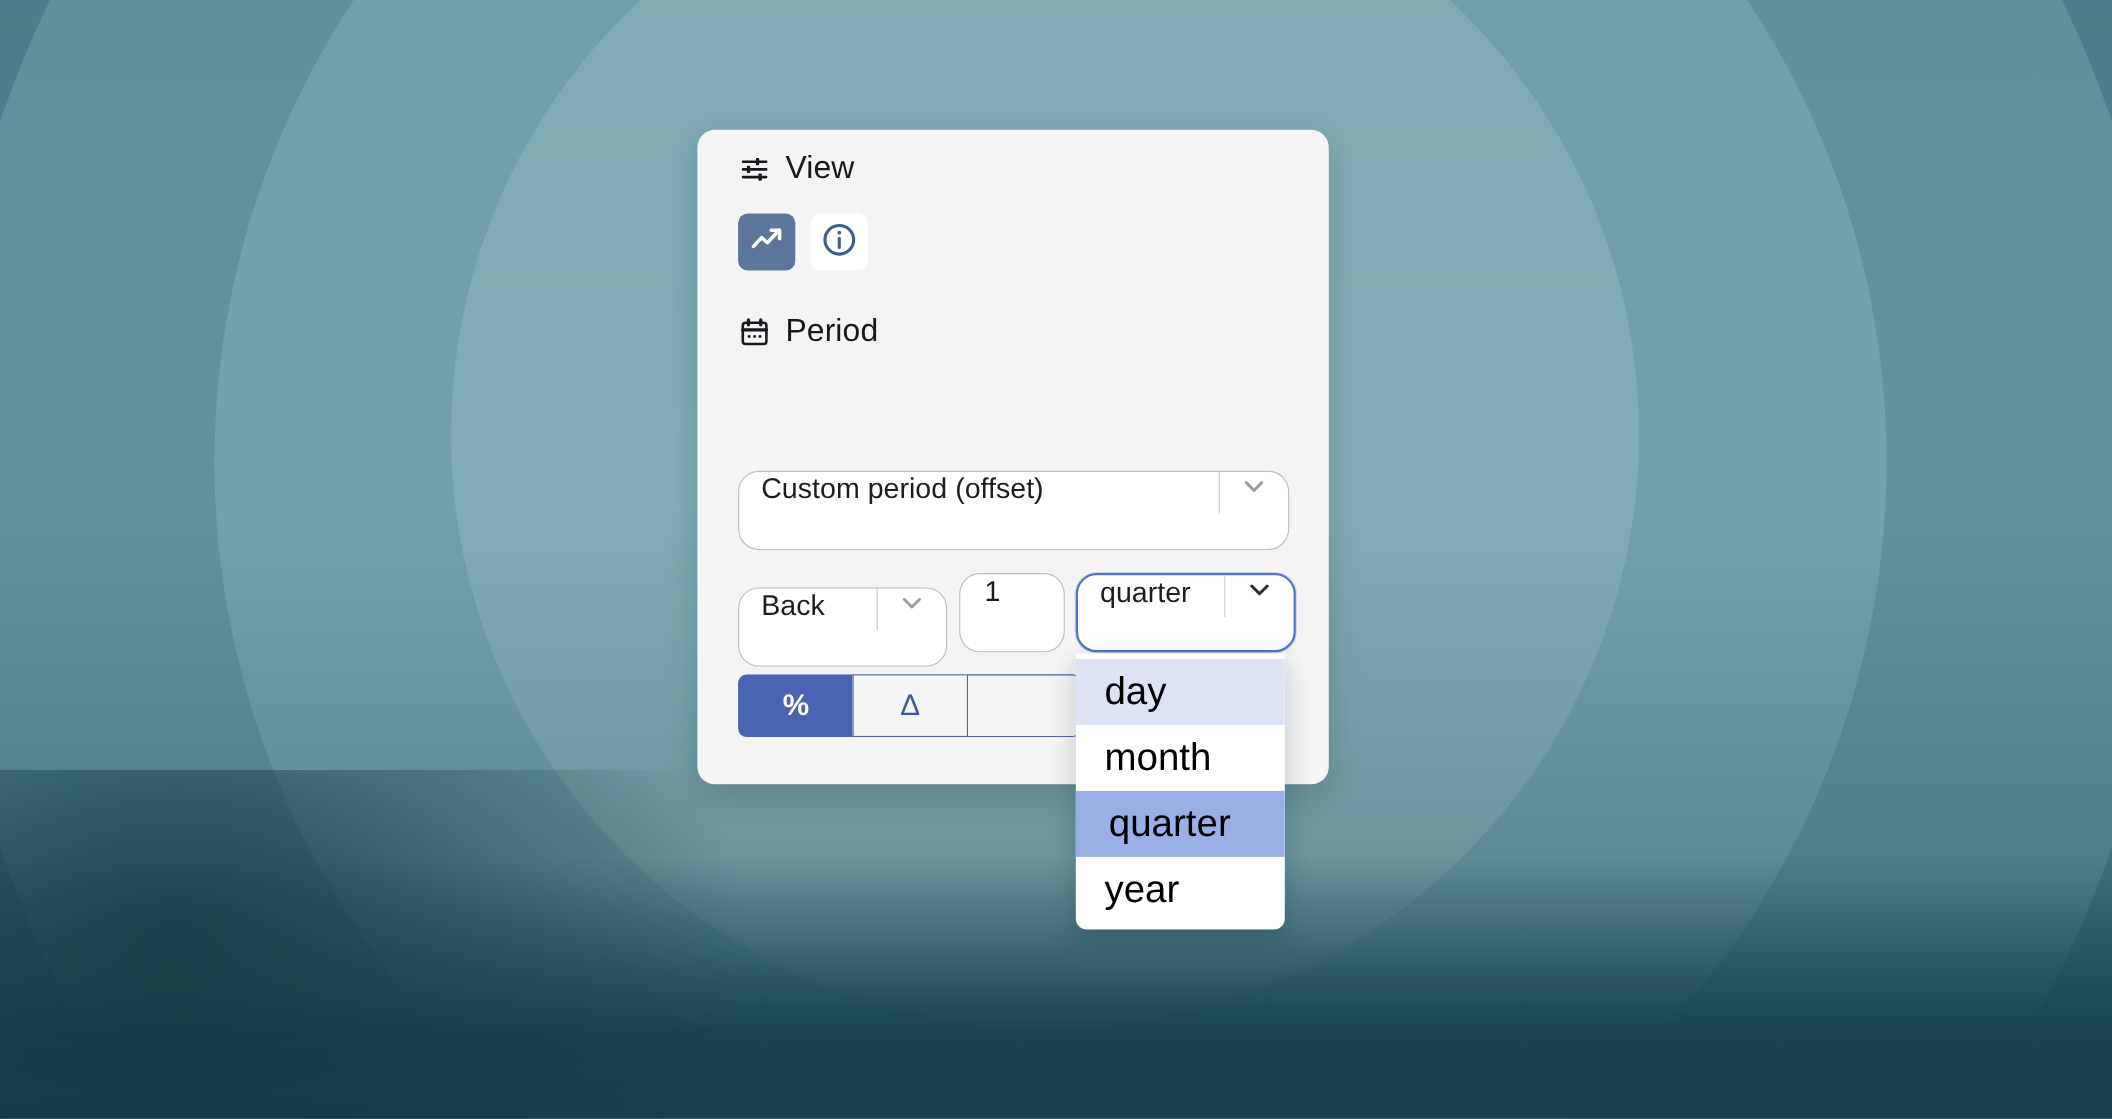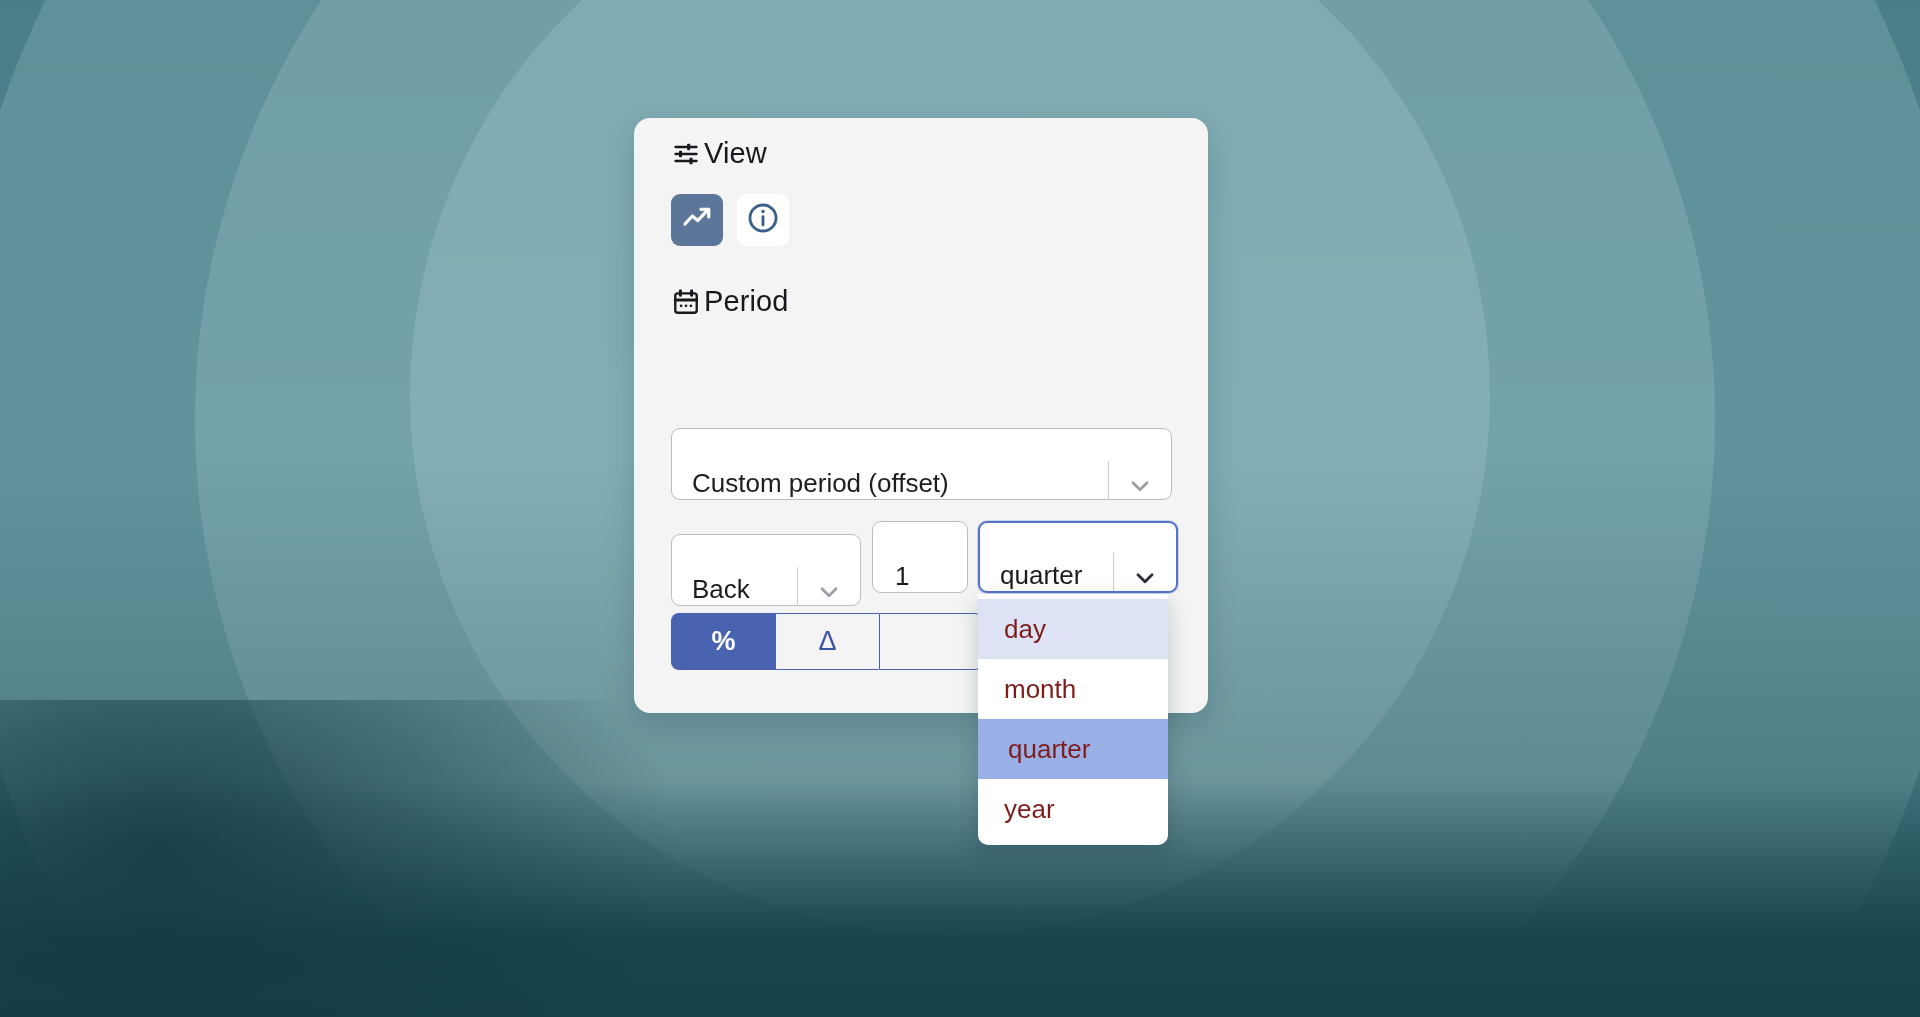--- a/index.html
+++ b/index.html
@@ -65,21 +65,21 @@
     height: 595px;
     background: #f4f4f4;
     border-radius: 16px;
     box-shadow: 0 10px 30px rgba(10,40,48,0.18);
   }
 
   .section-head {
     position: absolute;
     display: flex;
     align-items: center;
-    gap: 3px;
+    gap: 13px;
     color: #16191d;
     font-size: 29px;
     font-weight: 400;
     letter-spacing: 0.1px;
   }
   .section-head .hd-icon {
     display: flex;
     align-items: center;
     justify-content: center;
     width: 30px;
@@ -109,23 +109,23 @@
   }
   .icon-btn.active { background: #5b7698; }
   .icon-btn.inactive { background: #ffffff; }
 
   
   .field {
     position: absolute;
     box-sizing: border-box;
     background: #ffffff;
     border: 1px solid #b9bcc0;
-    border-radius: 9px;
-    display: flex;
-    align-items: flex-end;
+    border-radius: 19px;
+    display: flex;
+    align-items: flex-start;
     height: 72px;
   }
   .field.focused {
     border: 2px solid #5373c9;
     box-shadow: 0 0 0 1px rgba(83,115,201,0.25);
   }
   .field .fval {
     flex: 1 1 auto;
     padding-left: 20px;
     font-size: 26px;
@@ -195,22 +195,22 @@
     box-shadow: 0 8px 22px rgba(10,40,48,0.22);
     padding: 5px 0 6px 0;
     z-index: 30;
     overflow: hidden;
   }
   .menu-item {
     height: 60px;
     display: flex;
     align-items: center;
     padding-left: 26px;
-    font-size: 26px;
-    color: #7f1d1d;
+    font-size: 35px;
+    color: #000000;
     cursor: pointer;
     box-sizing: border-box;
   }
   .menu-item.hovered  { background: #dde2f5; }
   .menu-item.selected { background: #9aafe6; padding-left: 30px; }
 </style>
 </head>
 <body>
 
 <div id="stage">

